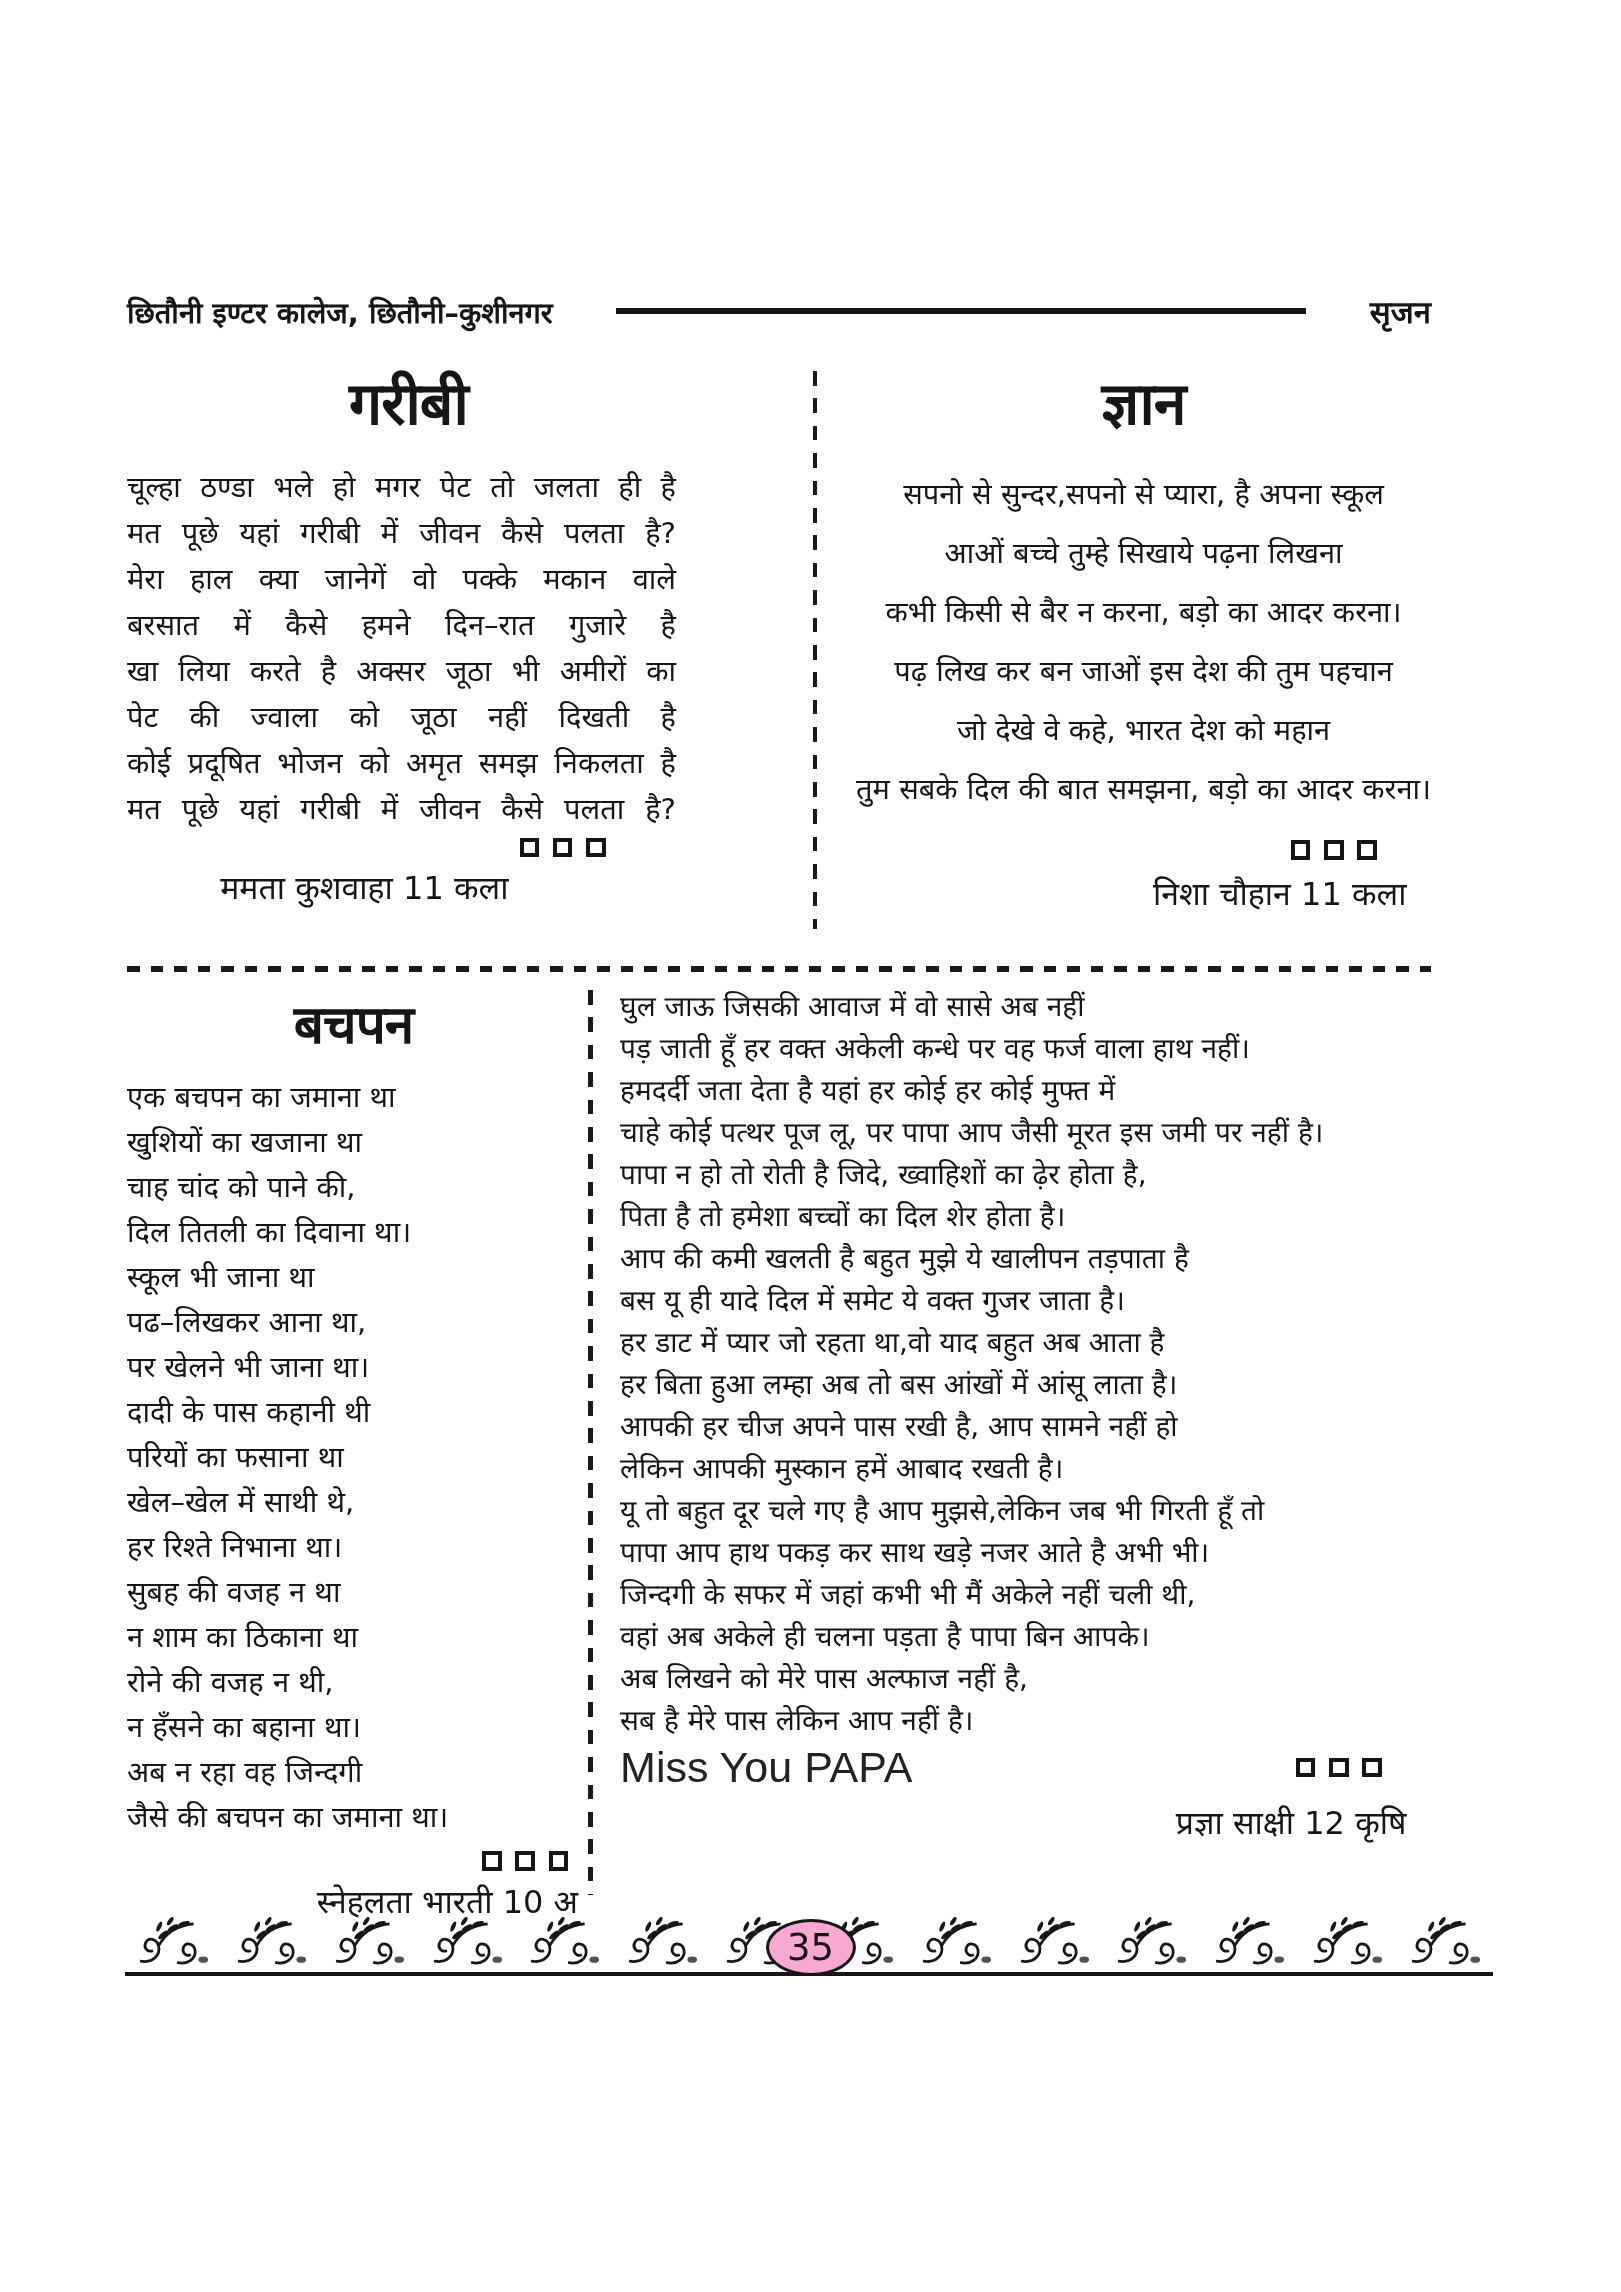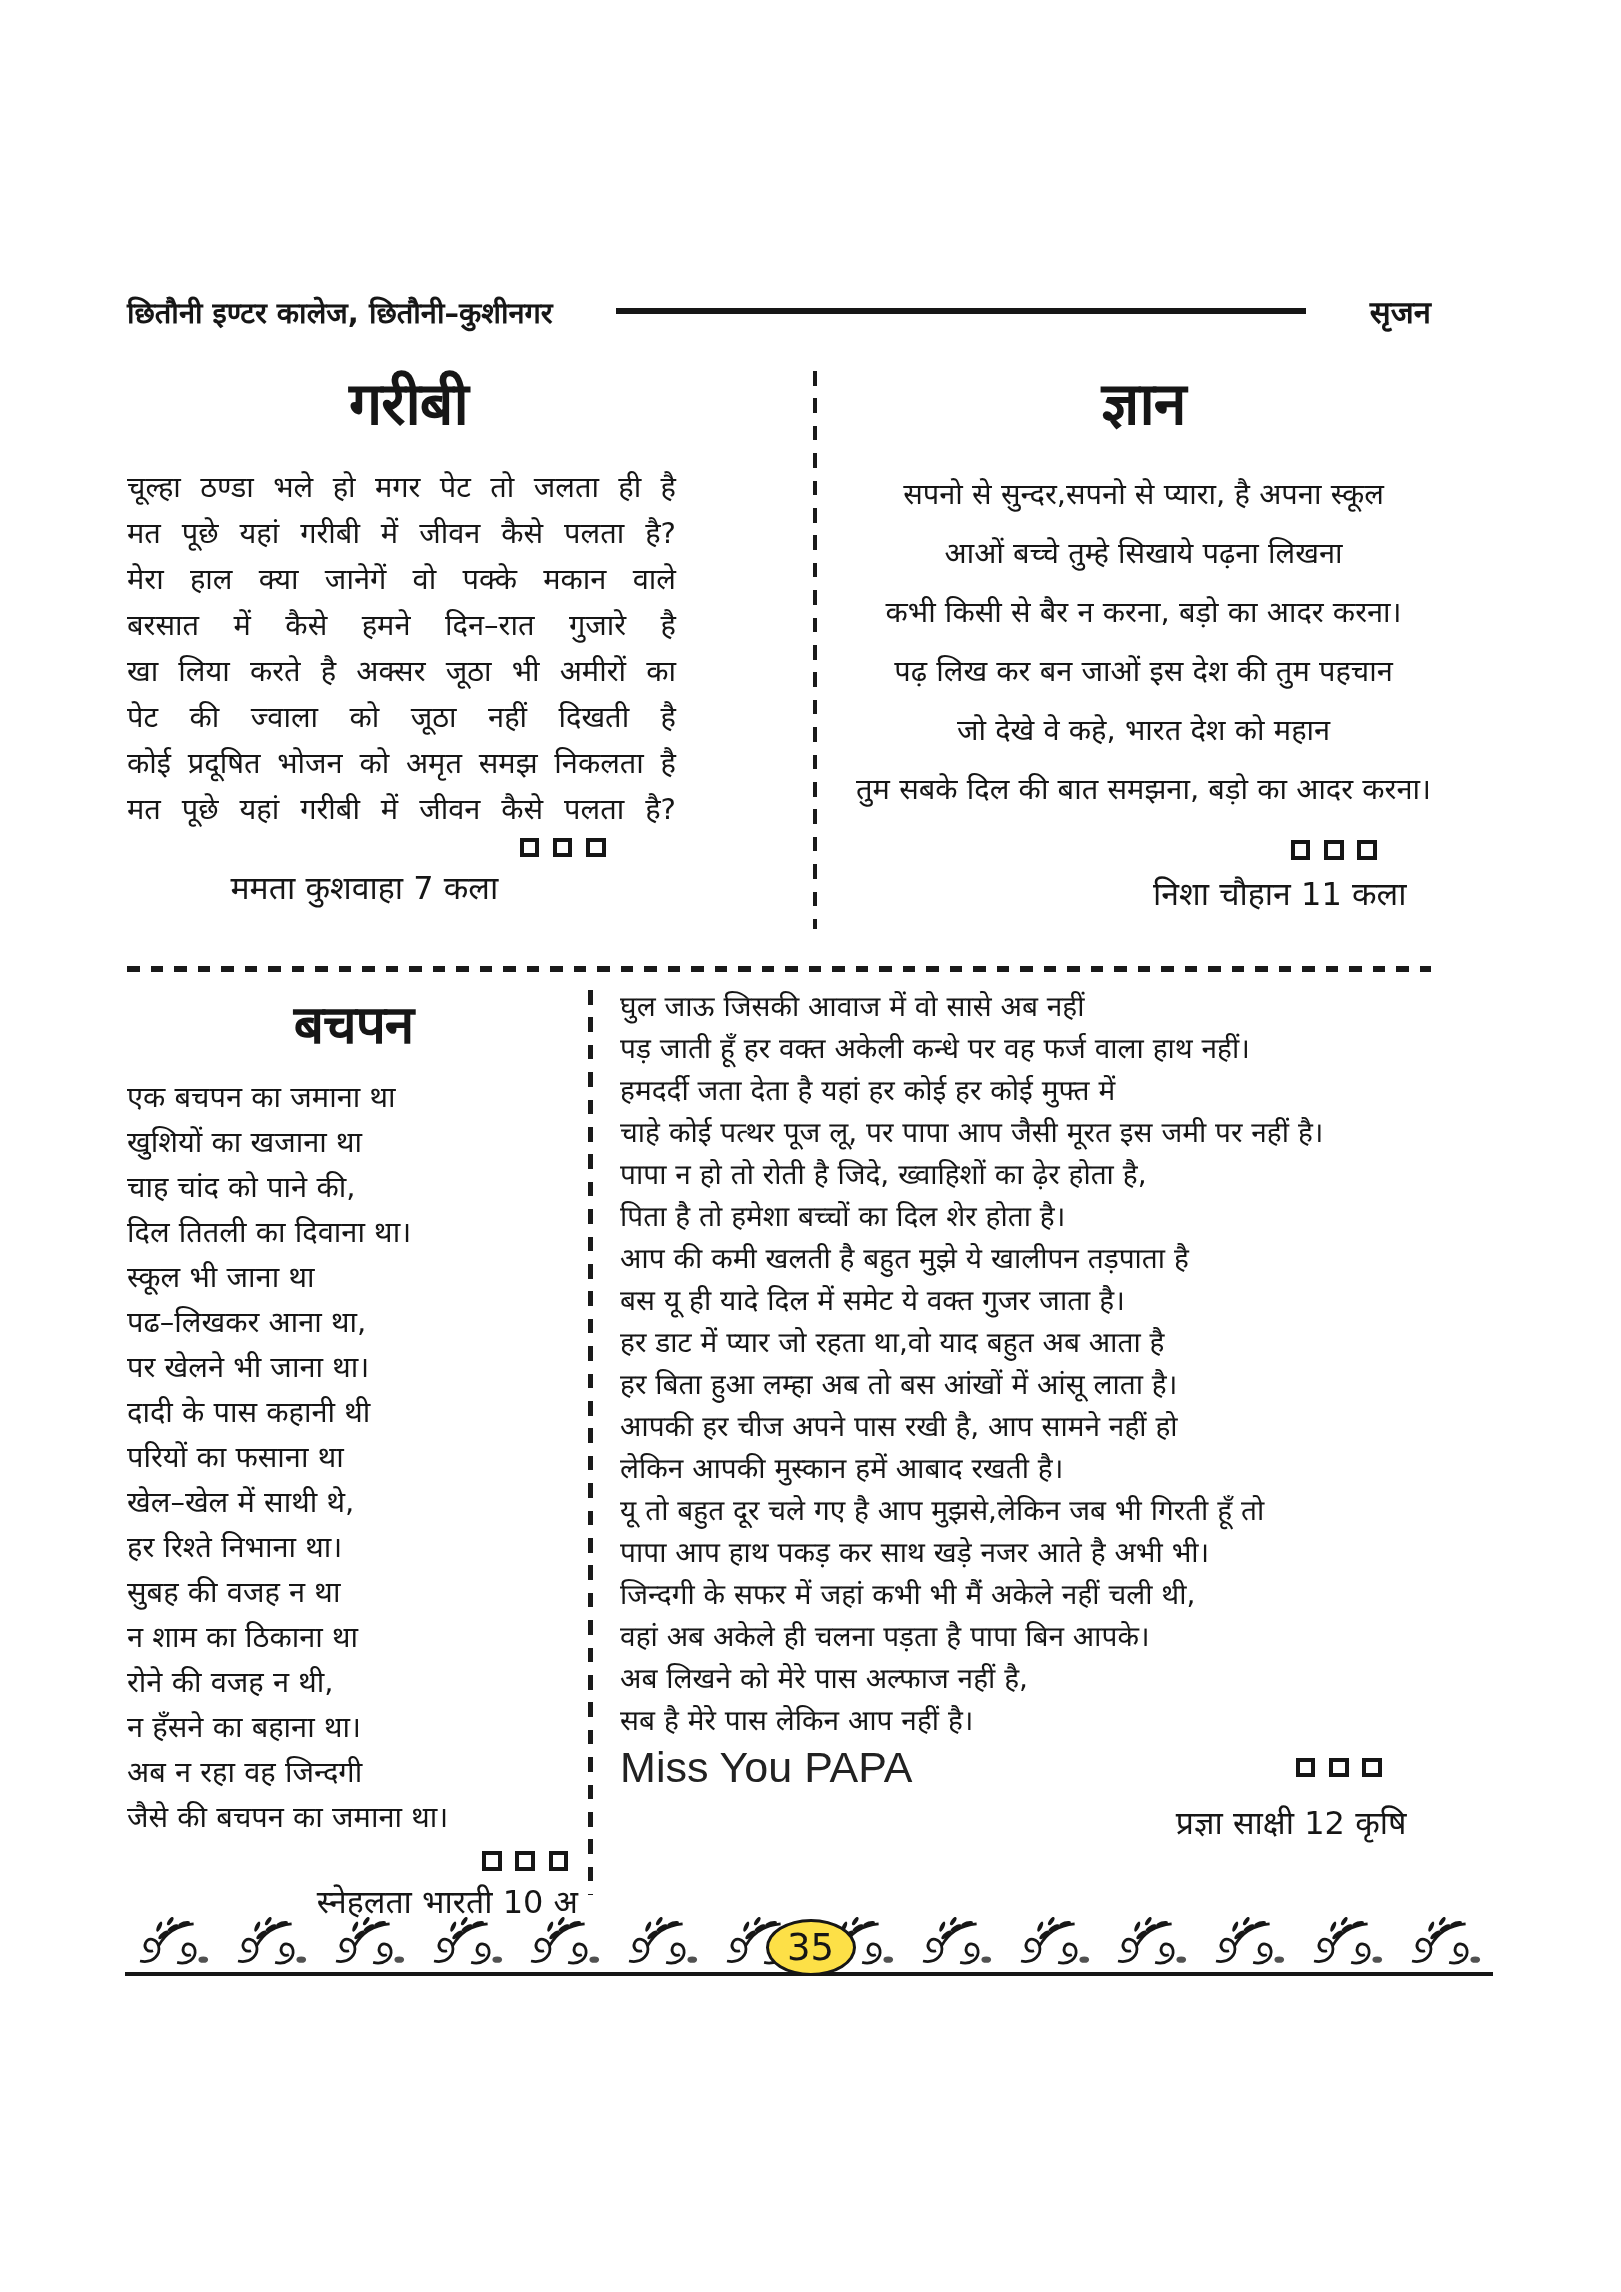--- a/index.html
+++ b/index.html
@@ -84,21 +84,21 @@
     position:absolute; top:1917px; left:125px; width:1368px; height:59px;
     border-bottom:4.9px solid #161616;
     display:flex; justify-content:space-between; align-items:flex-end;
     overflow:hidden;
   }
   .motif { width:96px; height:55px; flex:0 0 auto; }
   .page-badge {
     position:absolute; left:50%; top:1919px; transform:translateX(-50%);
     width:90px; height:57px;
     border:3.9px solid #161616; border-radius:50%;
-    background:#fde047;
+    background:#f9a8d4;
     display:flex; align-items:center; justify-content:center;
     font-size:37px; font-weight:500; z-index:2;
   }
 </style>
 </head>
 <body>
 
 <div class="page">
 
   <div class="header">
@@ -118,21 +118,21 @@
           <div class="poem-line">खा लिया करते है अक्सर जूठा भी अमीरों का</div>
           <div class="poem-line">पेट की ज्वाला को जूठा नहीं दिखती है</div>
           <div class="poem-line">कोई प्रदूषित भोजन को अमृत समझ निकलता है</div>
           <div class="poem-line">मत पूछे यहां गरीबी में जीवन कैसे पलता है?</div>
         </div>
       <div class="squares">
         <span class="sq"></span>
         <span class="sq"></span>
         <span class="sq"></span>
       </div>
-      <div class="author">ममता कुशवाहा 7 कला</div>
+      <div class="author">ममता कुशवाहा 11 कला</div>
     </div>
 
     <div class="vdash"></div>
 
     <div class="top-right">
       <div class="poem-title">ज्ञान</div>
       <div class="poem-lines">
           <div class="poem-line">सपनो से सुन्दर,सपनो से प्यारा, है अपना स्कूल</div>
           <div class="poem-line">आओं बच्चे तुम्हे सिखाये पढ़ना लिखना</div>
           <div class="poem-line">कभी किसी से बैर न करना, बड़ो का आदर करना।</div>

